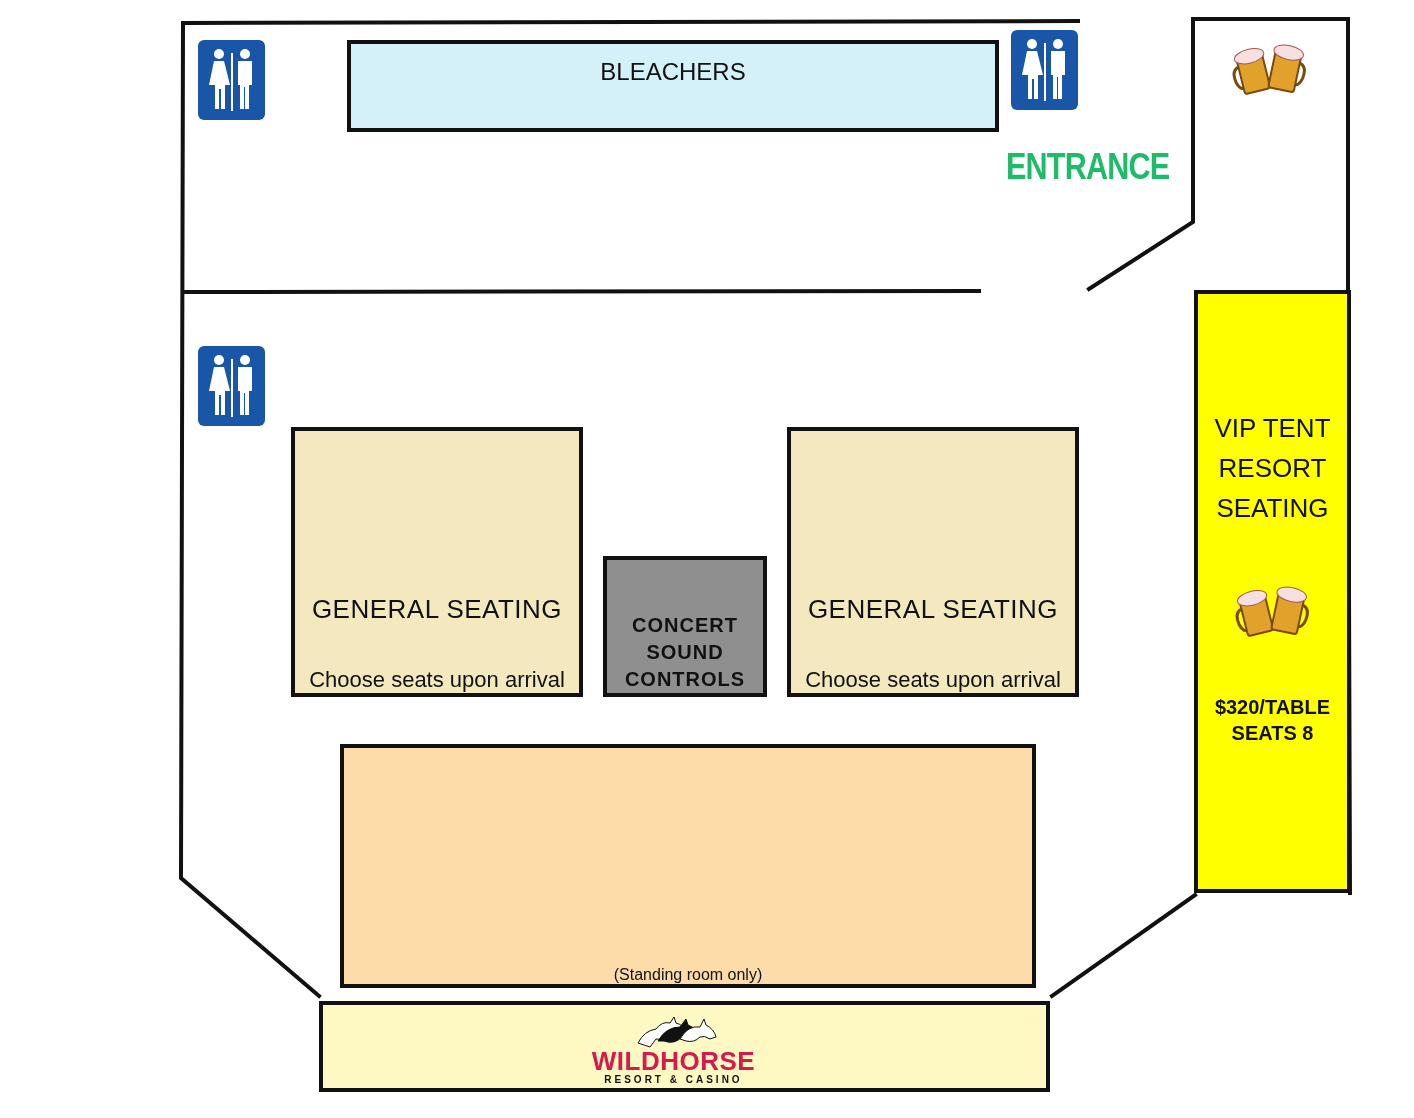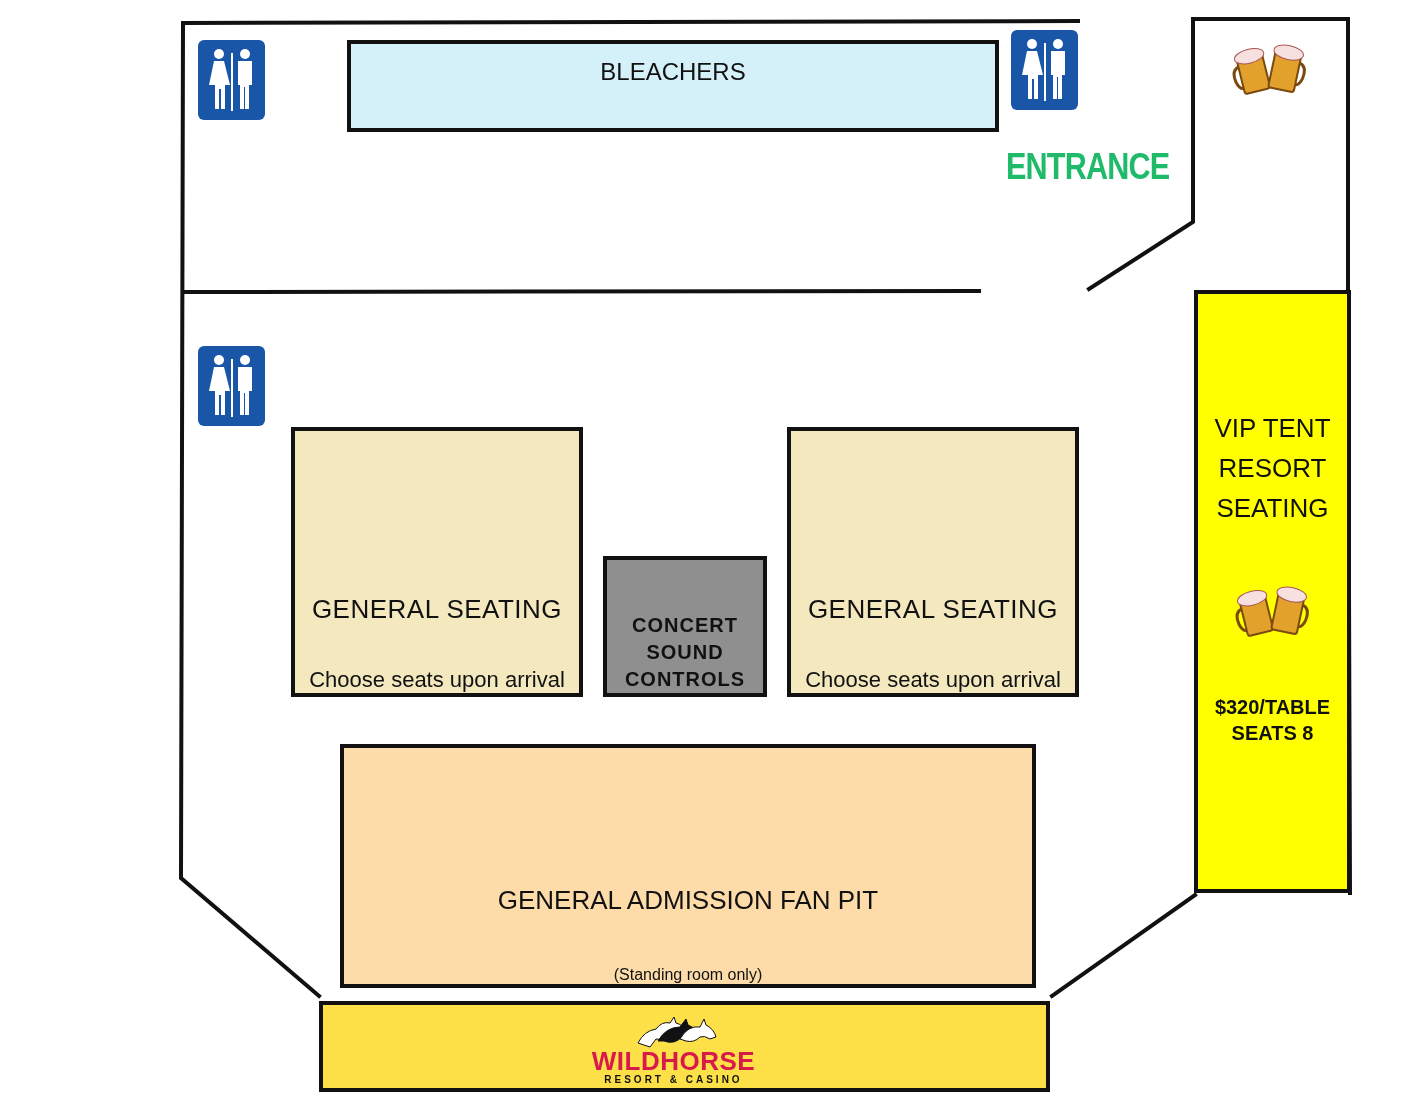--- a/index.html
+++ b/index.html
@@ -9,21 +9,21 @@
   .bleachers{left:347px;top:40px;width:652px;height:92px;background:#d4f0f8;font-size:24px;justify-content:flex-start;padding-top:14px;}
   .seat{background:#f4e8bf;width:292px;height:270px;}
   .seat-left{left:291px;top:427px;}
   .seat-right{left:787px;top:427px;}
   .seat .title{font-size:26px;font-weight:normal;letter-spacing:0.5px;margin-top:-18px;}
   .seat .sub{font-size:22px;margin-top:42px;}
   .sound{left:603px;top:556px;width:164px;height:141px;background:#8f8f8f;font-size:20px;font-weight:bold;line-height:27px;letter-spacing:1px;padding-bottom:0;}
   .pit{left:340px;top:744px;width:696px;height:244px;background:#fddcaa;}
   .pit .title{font-size:26px;margin-top:-8px;}
   .pit .sub{font-size:16px;margin-top:50px;}
-  .stage{left:319px;top:1001px;width:731px;height:91px;background:#fde047;flex-direction:row;justify-content:center;}
+  .stage{left:319px;top:1001px;width:731px;height:91px;background:#fef9c3;flex-direction:row;justify-content:center;}
   .stage .logo{display:flex;flex-direction:column;align-items:center;margin-right:22px;margin-top:6px;}
   .stage .horses{font-size:30px;line-height:26px;color:#111;}
   .stage .brand{font-size:26px;font-weight:bold;color:#d7194b;line-height:24px;letter-spacing:0.5px;}
   .stage .brand-sub{font-size:10px;font-weight:bold;color:#111;letter-spacing:3px;line-height:14px;}
   .stage .stage-label{font-size:34px;margin-top:-6px;}
   .vip{left:1194px;top:290px;width:157px;height:603px;background:#ffff00;justify-content:flex-start;}
   .vip .title{font-size:26px;line-height:40px;margin-top:114px;}
   .vip .mugs{margin-top:54px;}
   .vip .price{font-size:20px;font-weight:bold;line-height:26px;margin-top:48px;}
   .restroom{position:absolute;width:67px;height:80px;background:#1a56a8;border-radius:6px;display:flex;align-items:center;justify-content:center;}
@@ -110,21 +110,20 @@
   <div class="sub">Choose seats upon arrival</div>
 </div>
 
 <div class="box sound">
   <div>CONCERT</div>
   <div>SOUND</div>
   <div>CONTROLS</div>
 </div>
 
 <div class="box pit">
-  <div class="title">GENERAL ADMISSION FAN PIT</div>
   <div class="sub">(Standing room only)</div>
 </div>
 
 <div class="box stage">
   <div class="logo">
     <svg class="horses" width="90" height="36" viewBox="0 0 90 36">
       <g fill="#111" stroke="#111" stroke-width="1">
         <path d="M10 30 q6-12 18-14 q6-8 14-6 l4-6 l2 6 q8 2 10 10 l-6 2 q-4-4-8-2 q-6 8-16 6 l-6 8 z" fill="#fff"></path>
         <path d="M30 28 q8-14 22-14 l6-8 l2 6 q10 4 12 12 l-8 2 q-6-4-10-2 q-8 8-18 4 z"></path>
         <path d="M52 26 q8-14 20-12 l4-8 l2 6 q8 4 10 12 l-6 2 q-6-4-10-2 q-6 6-14 4 z" fill="#fff"></path>

